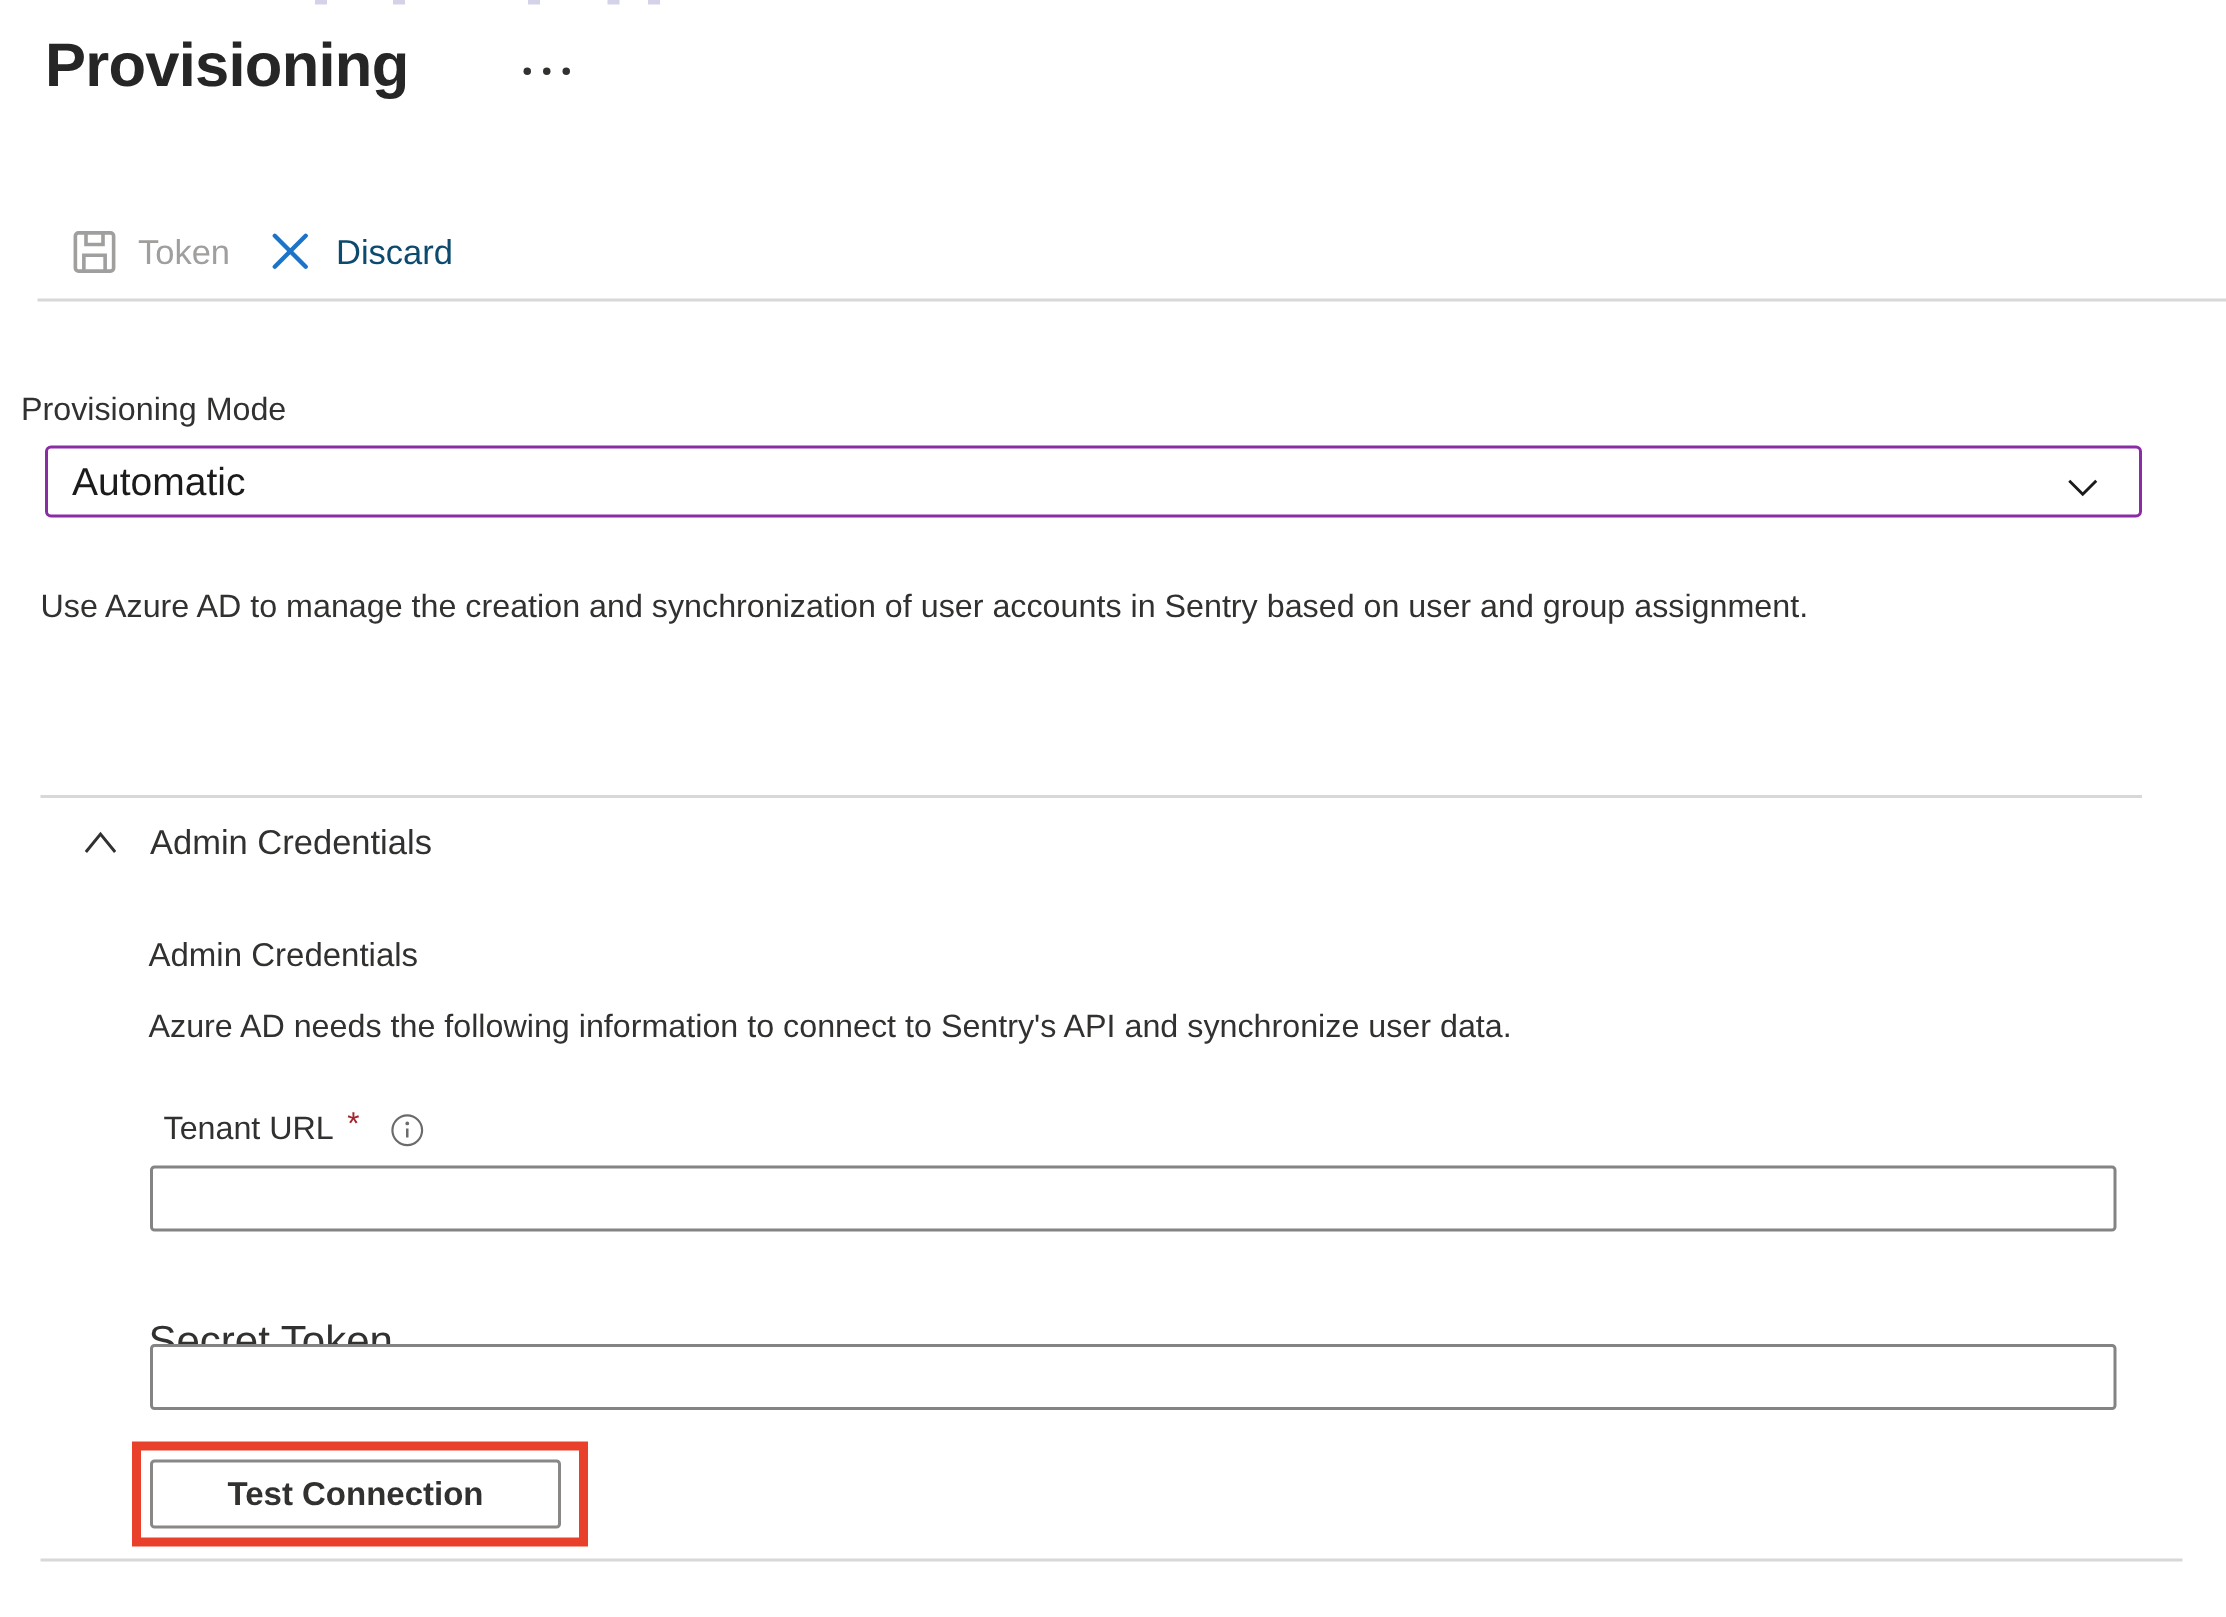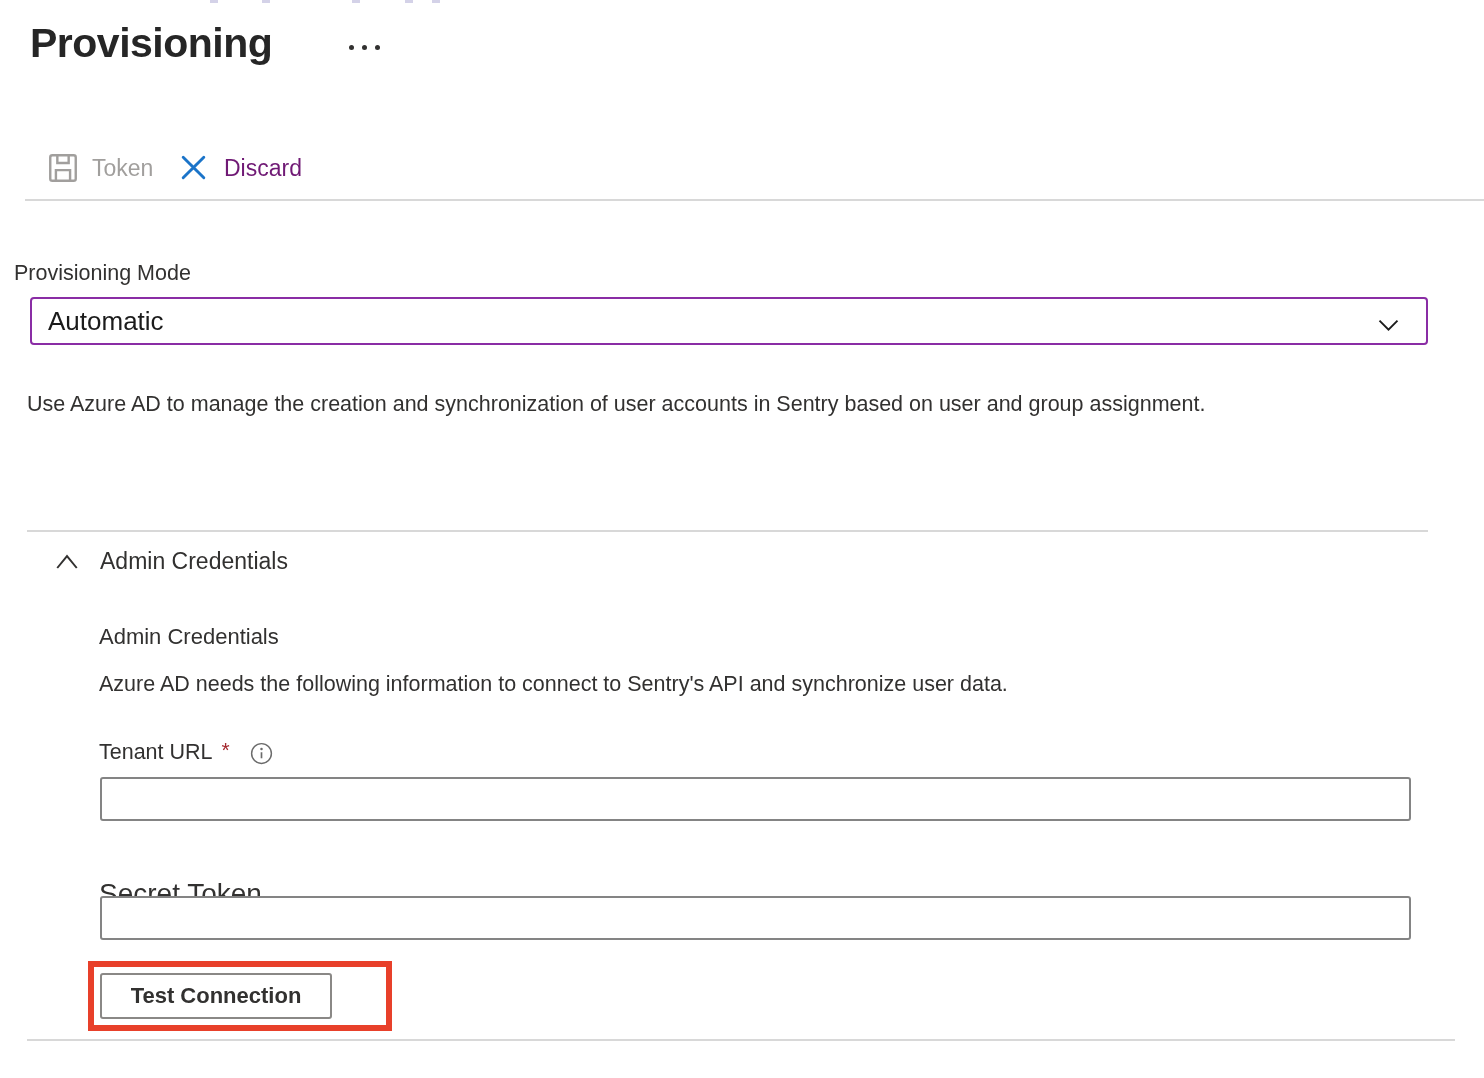--- a/index.html
+++ b/index.html
@@ -13,21 +13,21 @@
 
   
   .page-title { position:absolute; left:30px; top:20px; font-size:41px; font-weight:700; letter-spacing:-0.5px; color:#262626; }
   .more-menu { position:absolute; left:349px; top:45px; display:flex; gap:8px; cursor:pointer; }
   .more-menu .dot { width:5px; height:5px; border-radius:50%; background:#323130; }
 
   
   .tb-icon { position:absolute; }
   .tb-label { position:absolute; font-size:23px; }
   .save-label { left:92px; top:155px; color:#a19f9d; }
-  .discard-label { left:224px; top:155px; color:#701a75; }
+  .discard-label { left:224px; top:155px; color:#0c4a6e; }
   .toolbar-btn { cursor:pointer; }
 
   .divider { position:absolute; height:2px; background:#d8d8d8; }
   .divider-1 { left:25px; top:199px; width:1459px; }
   .divider-2 { left:27px; top:530px; width:1401px; }
   .divider-3 { left:27px; top:1039px; width:1428px; }
 
   
   .pm-label { position:absolute; left:14px; top:261px; font-size:21.5px; }
   .dropdown { position:absolute; left:30px; top:297px; width:1398px; height:48px;
@@ -38,36 +38,36 @@
 
   .intro-text { position:absolute; left:27px; top:384px; width:1320px;
                 font-size:21.5px; line-height:41px; color:#323130; }
 
   
   .section-header { position:absolute; left:54px; top:548px; display:flex; align-items:center; gap:20px; cursor:pointer; }
   .section-title { font-size:23px; color:#323130; }
   .sub-heading { position:absolute; left:99px; top:624px; font-size:22px; }
   .sub-desc { position:absolute; left:99px; top:672px; font-size:21.5px; }
 
-  .field-label-row { position:absolute; left:99px; top:740px; display:flex; align-items:flex-start; }
+  .field-label-row { position:absolute; left:109px; top:740px; display:flex; align-items:flex-start; }
   .field-label { font-size:21.5px; }
   .required-star { font-size:21px; color:#A4262C; margin-left:9px; margin-top:-2px; }
   .info-icon { margin-left:19px; margin-top:1px; cursor:pointer; }
 
   .text-input { position:absolute; left:100px; width:1311px; height:44px;
                 border:2px solid #848484; border-radius:3px; background:#fff;
                 font-size:21px; font-family:"Liberation Sans","DejaVu Sans",sans-serif;
                 padding:0 12px; color:#323130; outline:none; }
   .input-tenant { top:777px; }
   .secret-label { position:absolute; left:99px; top:858px; font-size:28px;margin-top:20px; }
   .input-secret { top:896px; }
 
   .annotation-box { position:absolute; left:88px; top:961px; width:304px; height:70px;
                     border:6px solid #E8402A; background:transparent; pointer-events:none; }
-  .test-btn { position:absolute; left:100px; top:973px; width:232px; height:46px;
+  .test-btn { position:absolute; left:100px; top:973px; width:274px; height:46px;
               background:#fff; border:2px solid #8A8886; border-radius:3px;
               font-size:22px; font-weight:700; color:#323130; text-align:center;
               line-height:42px; cursor:pointer; font-family:"Liberation Sans","DejaVu Sans",sans-serif; }
 </style>
 </head>
 <body>
 
 <div class="page">
 
   <div class="remnant" style="left:210px"></div>

